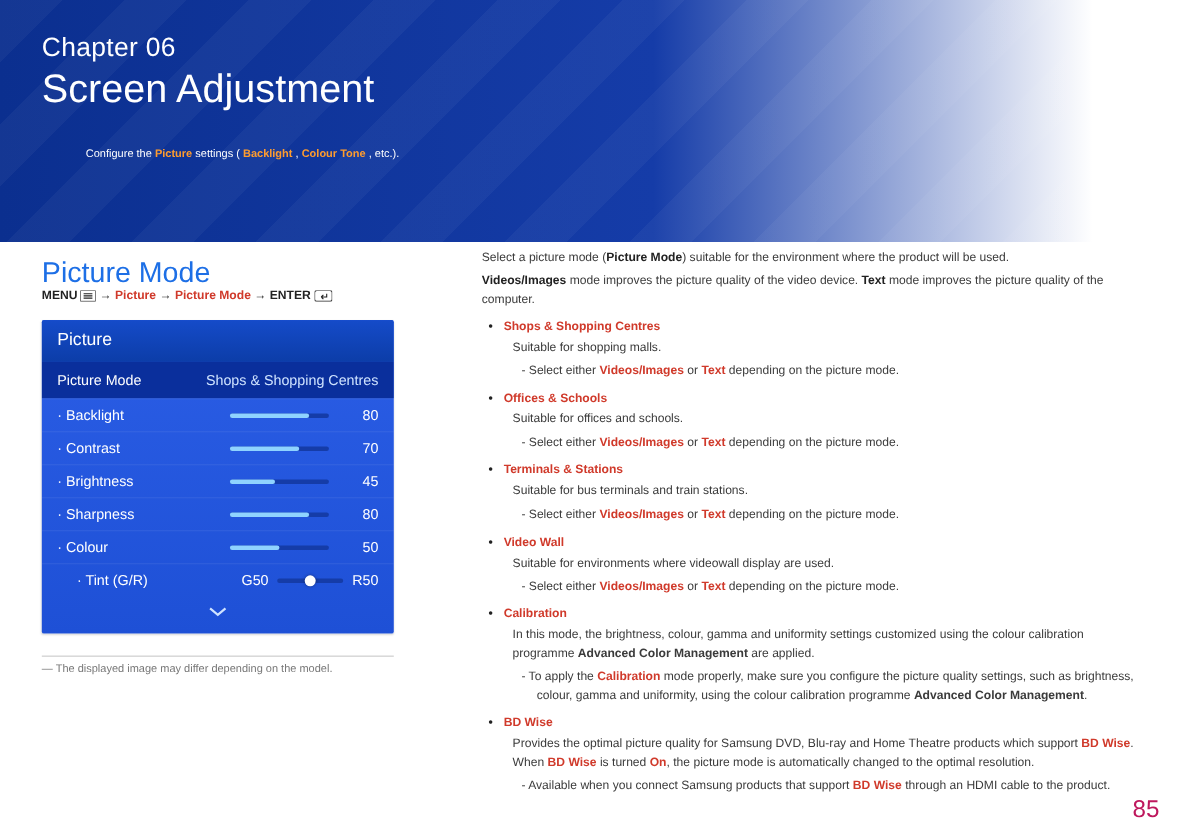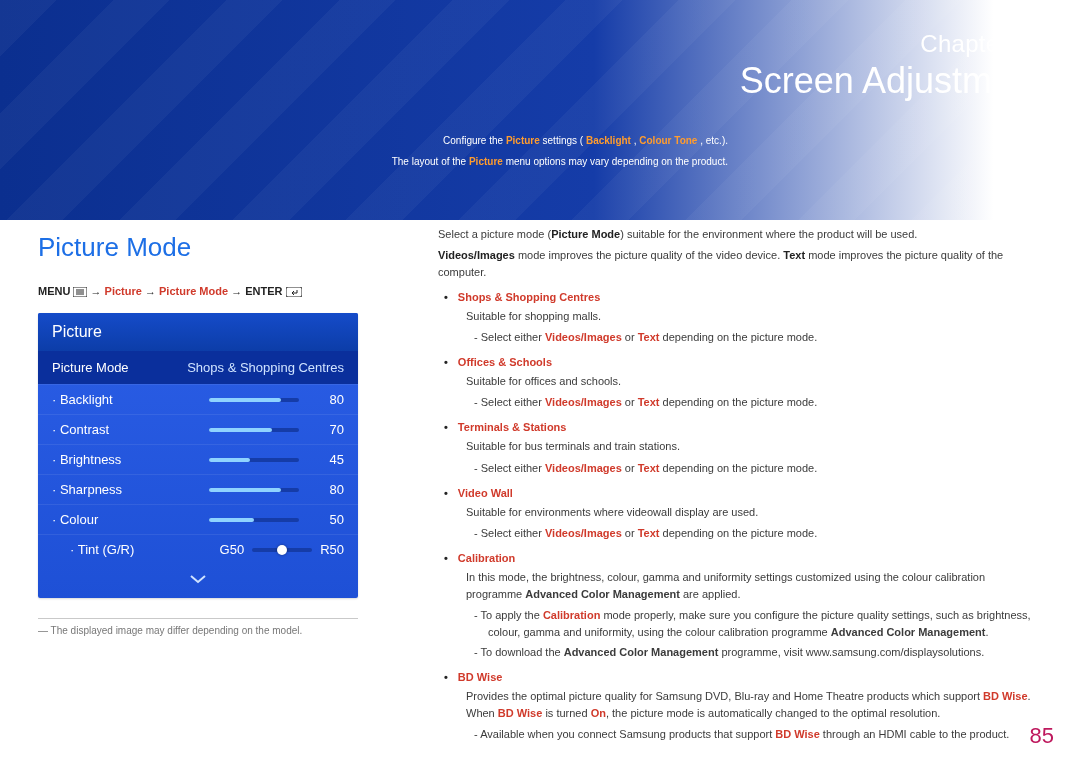--- a/index.html
+++ b/index.html
@@ -11,35 +11,34 @@
     overflow: hidden;
   }
   .top-banner {
     position: absolute; left: 0; top: 0; right: 0; height: 220px;
     background:
       repeating-linear-gradient(135deg, rgba(255,255,255,0.04) 0 40px, rgba(255,255,255,0) 40px 80px),
       linear-gradient(90deg, #0b2f8f 0%, #153ca8 55%, rgba(21,60,168,0) 92%);
     clip-path: polygon(0 0, 100% 0, 100% 28%, 97% 38%, 94% 100%, 0 100%);
     color: #fff;
     padding: 30px 38px 0 38px;
-    text-align: right;
   }
   .chapter-label { font-size: 24px; font-weight: 400; letter-spacing: .3px; }
   .chapter-title { font-size: 36px; font-weight: 400; margin-top: 2px; }
   .intro { font-size: 10px; margin-top: 30px; line-height: 1.8; max-width: 650px; margin-left: 40px; }
   .intro .kw1 { color: #ff9c2e; font-weight: 700; }
   .intro-line2 { margin-top: 3px; }
   .content {
     position: absolute; left: 38px; right: 38px; top: 226px; bottom: 30px;
     display: flex; gap: 20px;
   }
   .left-col { width: 380px; flex: 0 0 380px; }
   .right-col { flex: 1 1 auto; font-size: 11px; line-height: 1.55; color: #3b3b3b; }
   .h2 { color: #1d6fe6; font-size: 26px; font-weight: 500; margin-top: 6px; }
-  .breadcrumb { font-size: 11px; font-weight: 700; margin-top: 22px; color: #222; }
+  .breadcrumb { font-size: 11px; font-weight: 700; color: #222; }
   .breadcrumb .kw-pic { color: #d03a2b; }
   .breadcrumb .ico { display:inline-block; vertical-align:-2px; }
   .menu-panel {
     margin-top: 14px; width: 320px; border-radius: 2px; overflow: hidden;
     background: linear-gradient(#2b5ee6, #1e50d6); color: #fff;
     font-size: 13px;
     box-shadow: 0 1px 2px rgba(0,0,0,.15);
   }
   .menu-title {
     background: linear-gradient(#154bc9, #0c3da8);
@@ -94,25 +93,20 @@
     <div class="chapter-title">Screen Adjustment</div>
     <div class="intro">
       <div>
         <span>Configure the </span>
         <span class="kw1">Picture</span>
         <span> settings (</span>
         <span class="kw1">Backlight</span>
         <span>, </span>
         <span class="kw1">Colour Tone</span>
         <span>, etc.).</span>
-      </div>
-      <div class="intro-line2">
-        <span>The layout of the </span>
-        <span class="kw1">Picture</span>
-        <span> menu options may vary depending on the product.</span>
       </div>
     </div>
   </div>
 
   <div class="content">
     <div class="left-col">
       <div class="h2">Picture Mode</div>
 
       <div class="breadcrumb">
         <span>MENU</span>
@@ -215,21 +209,20 @@
               <li>Select either <span class="red">Videos/Images</span> or <span class="red">Text</span> depending on the picture mode.</li>
             </ul></li>
           <li><span class="b-title red">Terminals &amp; Stations</span><div class="subtitle">Suitable for bus terminals and train stations.</div><ul class="dashes">
               <li>Select either <span class="red">Videos/Images</span> or <span class="red">Text</span> depending on the picture mode.</li>
             </ul></li>
           <li><span class="b-title red">Video Wall</span><div class="subtitle">Suitable for environments where videowall display are used.</div><ul class="dashes">
               <li>Select either <span class="red">Videos/Images</span> or <span class="red">Text</span> depending on the picture mode.</li>
             </ul></li>
           <li><span class="b-title red">Calibration</span><div class="subtitle">In this mode, the brightness, colour, gamma and uniformity settings customized using the colour calibration programme <b>Advanced Color Management</b> are applied.</div><ul class="dashes">
               <li>To apply the <b class="b-red">Calibration</b> mode properly, make sure you configure the picture quality settings, such as brightness, colour, gamma and uniformity, using the colour calibration programme <b>Advanced Color Management</b>.</li>
-              <li>To download the <b>Advanced Color Management</b> programme, visit www.samsung.com/displaysolutions.</li>
             </ul></li>
           <li><span class="b-title red">BD Wise</span><div class="subtitle">Provides the optimal picture quality for Samsung DVD, Blu-ray and Home Theatre products which support <b class="b-red">BD Wise</b>. When <b class="b-red">BD Wise</b> is turned <b class="b-red">On</b>, the picture mode is automatically changed to the optimal resolution.</div><ul class="dashes">
               <li>Available when you connect Samsung products that support <b class="b-red">BD Wise</b> through an HDMI cable to the product.</li>
             </ul></li>
         </ul>
     </div>
   </div>
 
   <div class="page-num">85</div>
 </div>

